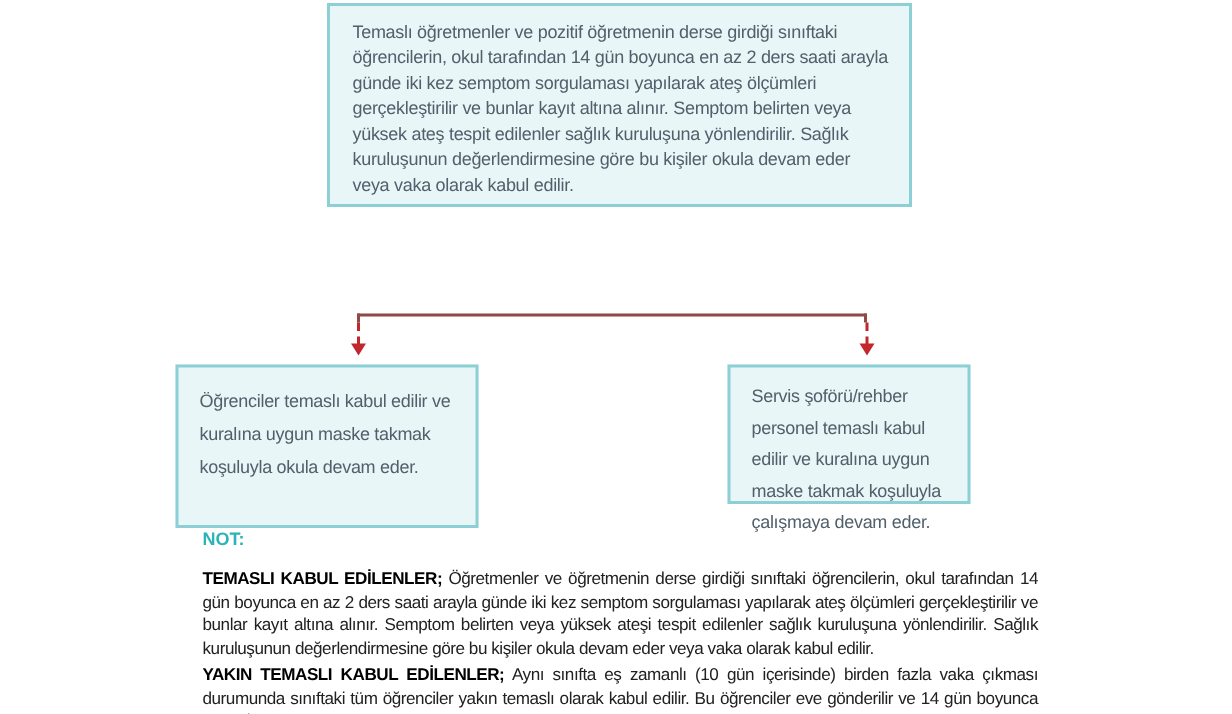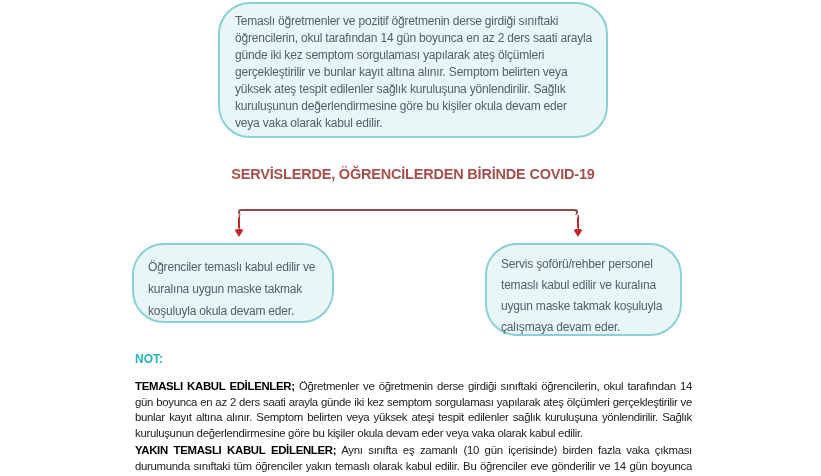--- a/index.html
+++ b/index.html
@@ -5,21 +5,21 @@
   :root{
     --box-bg:#e9f6f7;
     --box-border:#8ccfd4;
     --box-text:#51606b;
     --heading-red:#a4504b;
     --bracket-line:#8e4a45;
     --arrow-red:#c1272d;
     --not-teal:#2ab4b8;
     --body-text:#212121;
   }
-  *{margin:0;padding:0;box-sizing:border-box;border-radius:32px;}
+  *{margin:0;padding:0;box-sizing:border-box;}
   html,body{width:821px;height:476px;}
   body{
     position:relative;
     background:#ffffff;
     overflow:hidden;
     font-family:"Liberation Sans","DejaVu Sans",sans-serif;
   }
   .info-box{
     position:absolute;
     background:var(--box-bg);
@@ -56,26 +56,26 @@
   .arrowhead{
     position:absolute;
     top:229px;width:0;height:0;
     border-left:5px solid transparent;
     border-right:5px solid transparent;
     border-top:8px solid var(--arrow-red);
   }
   .arrowhead.left{left:234px;}
   .arrowhead.right{left:573px;}
   .outcome-left{
-    left:132px;top:243px;width:202px;height:80px;
+    left:117px;top:243px;width:202px;height:109px;
     padding:11px 12px 0 14px;
     font-size:12px;line-height:22px;letter-spacing:-0.2px;
   }
   .outcome-right{
-    left:485px;top:243px;width:197px;height:93px;
+    left:485px;top:243px;width:162px;height:93px;
     padding:9px 12px 0 14px;
     font-size:12px;line-height:21px;letter-spacing:-0.2px;
   }
   .not-label{
     position:absolute;
     left:135px;top:352px;
     color:var(--not-teal);
     font-size:12px;font-weight:bold;
   }
   .note-para{
@@ -90,21 +90,20 @@
   .note-2{top:443px;}
 </style>
 </head>
 <body>
 
 <div class="info-box top-box">
   <span>Temaslı öğretmenler ve pozitif öğretmenin derse girdiği sınıftaki öğrencilerin, okul tarafından 14 gün boyunca en az 2 ders saati arayla günde iki kez semptom sorgulaması yapılarak ateş ölçümleri gerçekleştirilir ve bunlar kayıt altına alınır. Semptom belirten veya yüksek ateş tespit edilenler sağlık kuruluşuna yönlendirilir. Sağlık kuruluşunun değerlendirmesine göre bu kişiler okula devam eder veya vaka olarak kabul edilir.</span>
 </div>
 
 <div class="heading">
-  <div>SERVİSLERDE, ÖĞRENCİLERDEN BİRİNDE COVID-19</div>
 </div>
 
 <div class="bracket"></div>
 <div class="drop left"></div>
 <div class="drop right"></div>
 <div class="arrowhead left"></div>
 <div class="arrowhead right"></div>
 
 <div class="info-box outcome-left">
   <span>Öğrenciler temaslı kabul edilir ve kuralına uygun maske takmak koşuluyla okula devam eder.</span>

